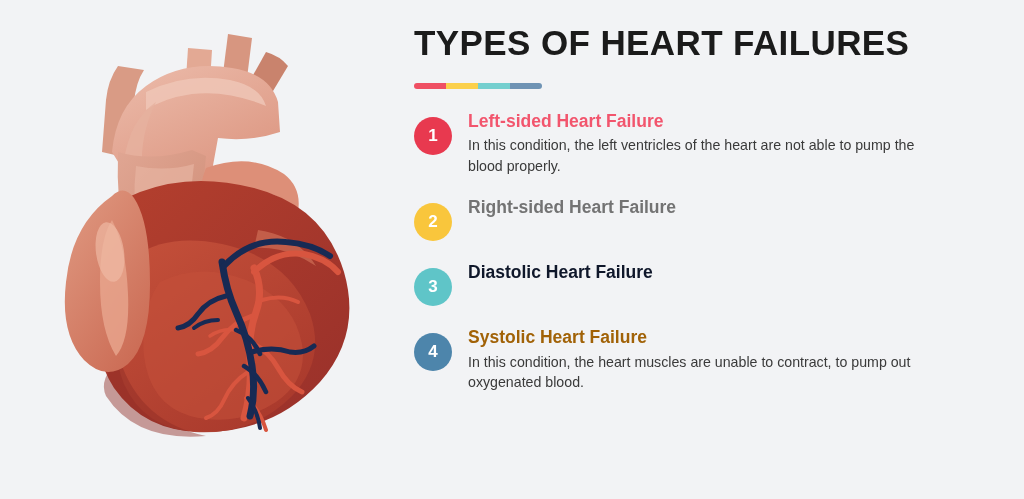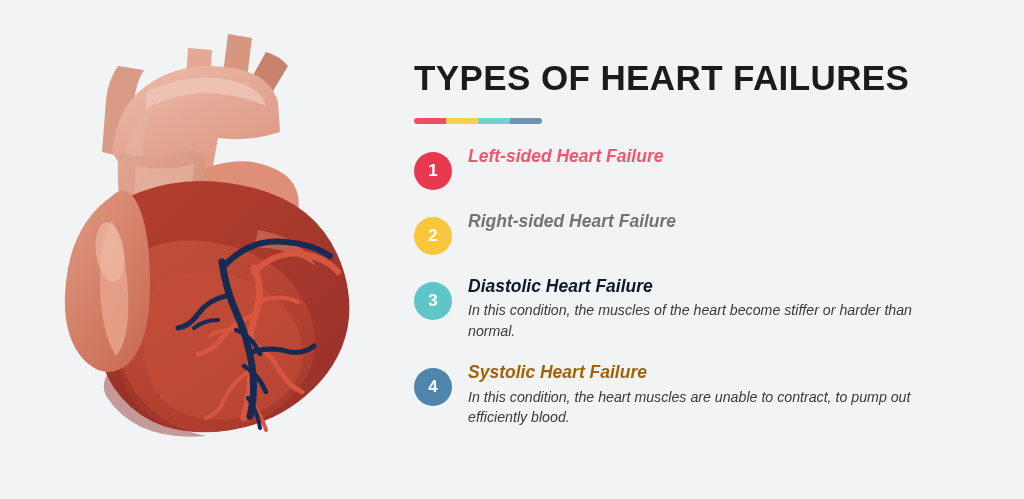--- a/index.html
+++ b/index.html
@@ -37,21 +37,20 @@
     height: 499px;
     display: block;
   }
 
   
   .content-pane {
     position: relative;
     flex: 1 1 auto;
     padding: 24px 50px 0 14px;
     box-sizing: border-box;
-    margin-top: 35px;
   }
   .page-title {
     margin: 0;
     padding: 0;
     font-size: 35px;
     font-weight: bold;
     letter-spacing: 0.4px;
     color: #1b1b1b;
     line-height: 1.1;
     white-space: nowrap;
@@ -96,21 +95,20 @@
     color: #ffffff;
     font-size: 17px;
     font-weight: bold;
     margin-top: 6px;
     margin-right: 16px;
     box-sizing: border-box;
   }
   .item-body {
     flex: 1 1 auto;
     min-width: 0;
-    font-style: italic;
   }
   .item-heading {
     margin: 0;
     font-size: 17.5px;
     font-weight: bold;
     line-height: 1.25;
   }
   .item-desc {
     margin: 3px 0 0 0;
     font-size: 14.2px;
@@ -278,47 +276,47 @@
     </div>
 
     <div class="item-list">
 
       <div class="list-item">
         <div class="badge" style="background: rgb(232, 57, 79);">
           <span>1</span>
         </div>
         <div class="item-body">
           <h2 class="item-heading" style="color: rgb(242, 85, 109);">Left-sided Heart Failure</h2>
+          <p class="item-desc">In this condition, the left ventricles of the heart are not able to pump the blood properly.</p>
         </div>
       </div>
 
       <div class="list-item">
         <div class="badge" style="background: rgb(249, 198, 60);">
           <span>2</span>
         </div>
         <div class="item-body">
           <h2 class="item-heading" style="color: #737373;">Right-sided Heart Failure</h2>
         </div>
       </div>
 
       <div class="list-item">
         <div class="badge" style="background: rgb(95, 197, 200);">
           <span>3</span>
         </div>
         <div class="item-body">
           <h2 class="item-heading" style="color: #0f172a;">Diastolic Heart Failure</h2>
-          <p class="item-desc">In this condition, the muscles of the heart become stiffer or harder than normal.</p>
         </div>
       </div>
 
       <div class="list-item">
         <div class="badge" style="background: rgb(77, 133, 171);">
           <span>4</span>
         </div>
         <div class="item-body">
           <h2 class="item-heading" style="color: #a16207;">Systolic Heart Failure</h2>
-          <p class="item-desc">In this condition, the heart muscles are unable to contract, to pump out efficiently blood.</p>
+          <p class="item-desc">In this condition, the heart muscles are unable to contract, to pump out oxygenated blood.</p>
         </div>
       </div>
 
     </div>
   </div>
 </div>
 
 </body></html>

